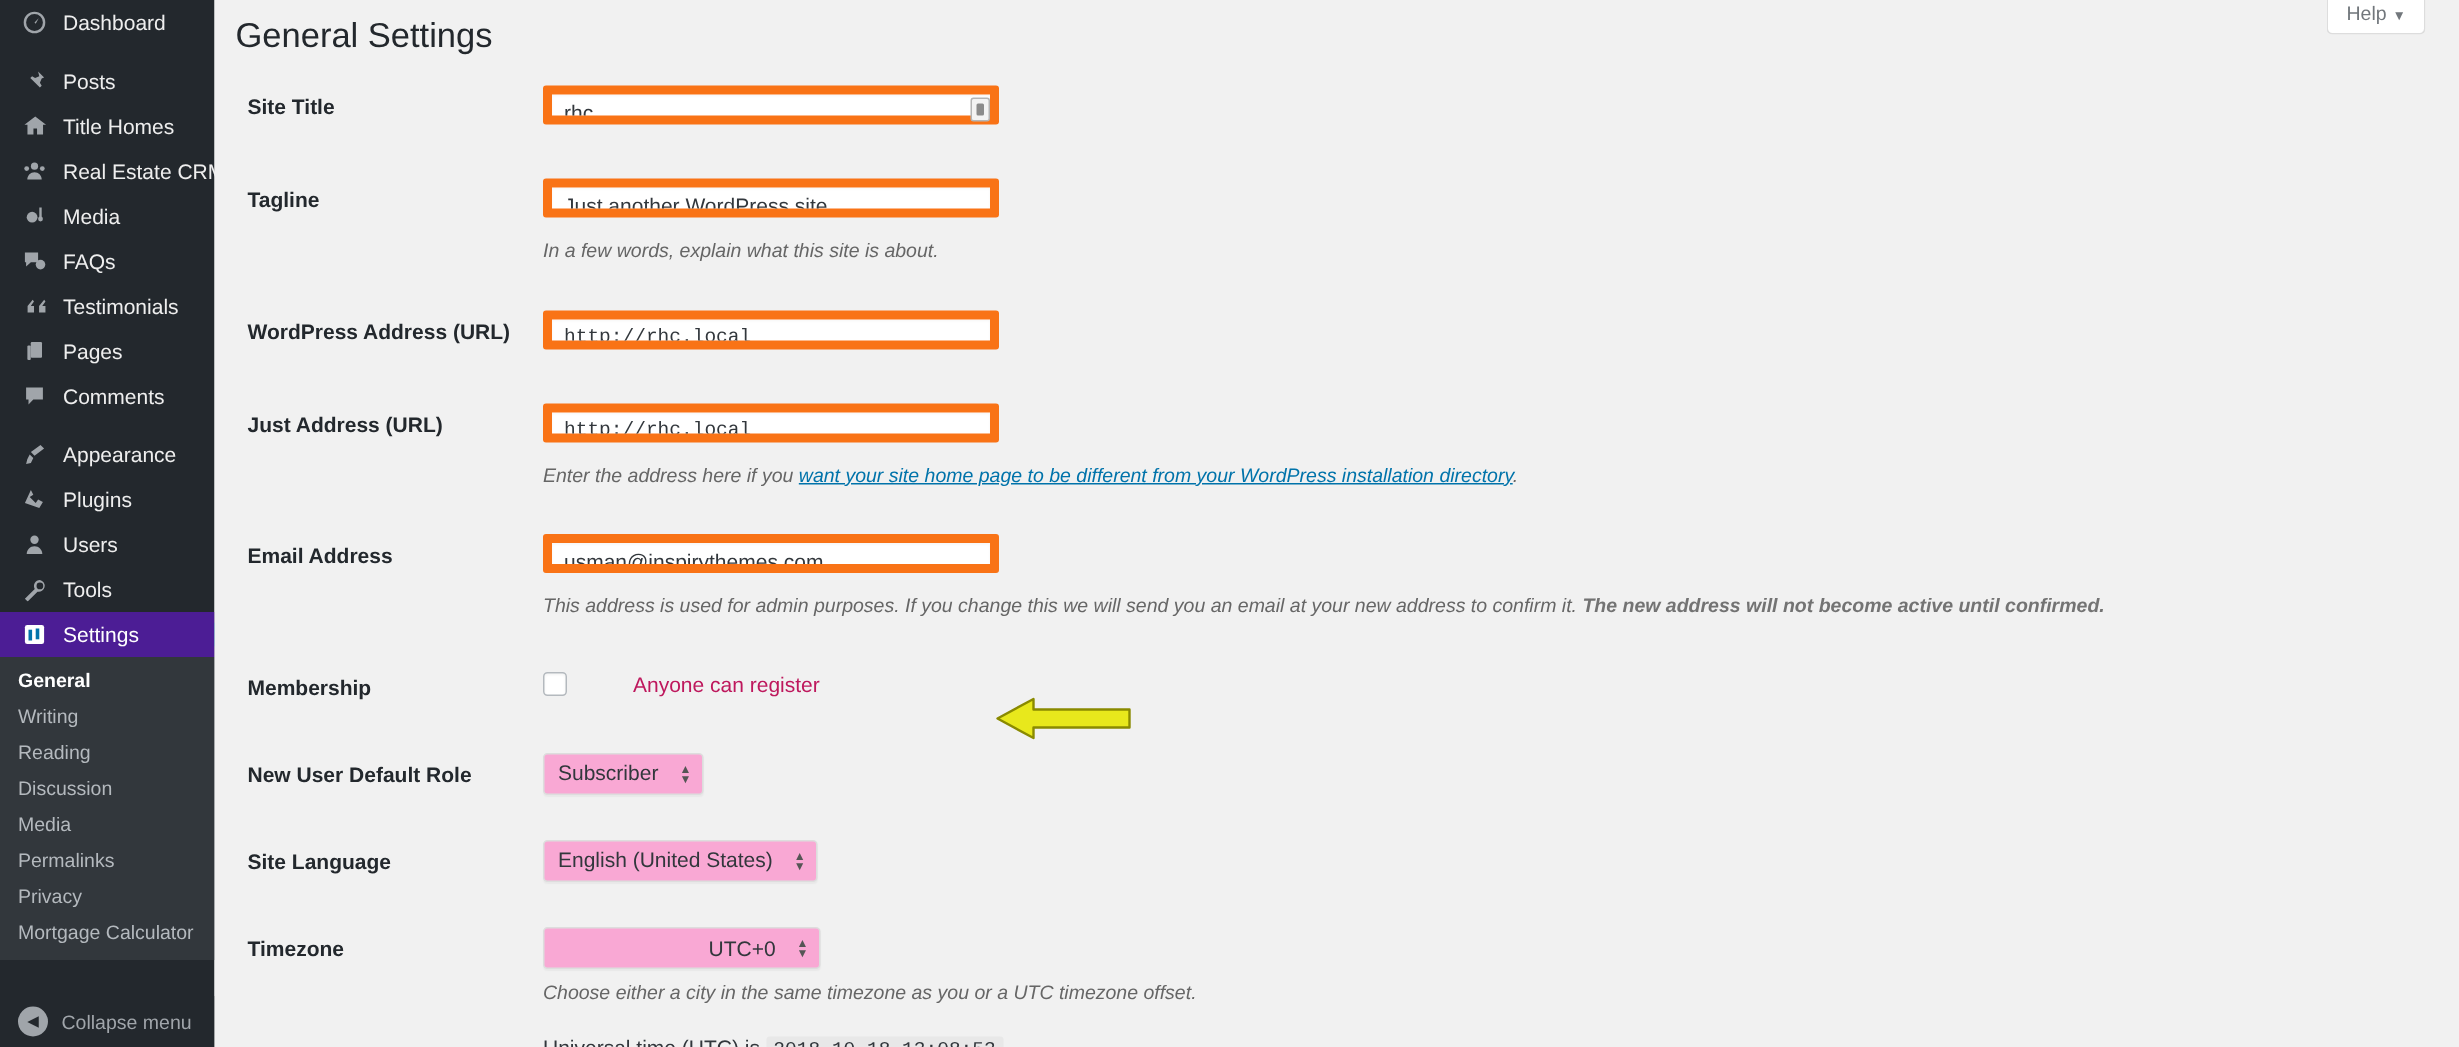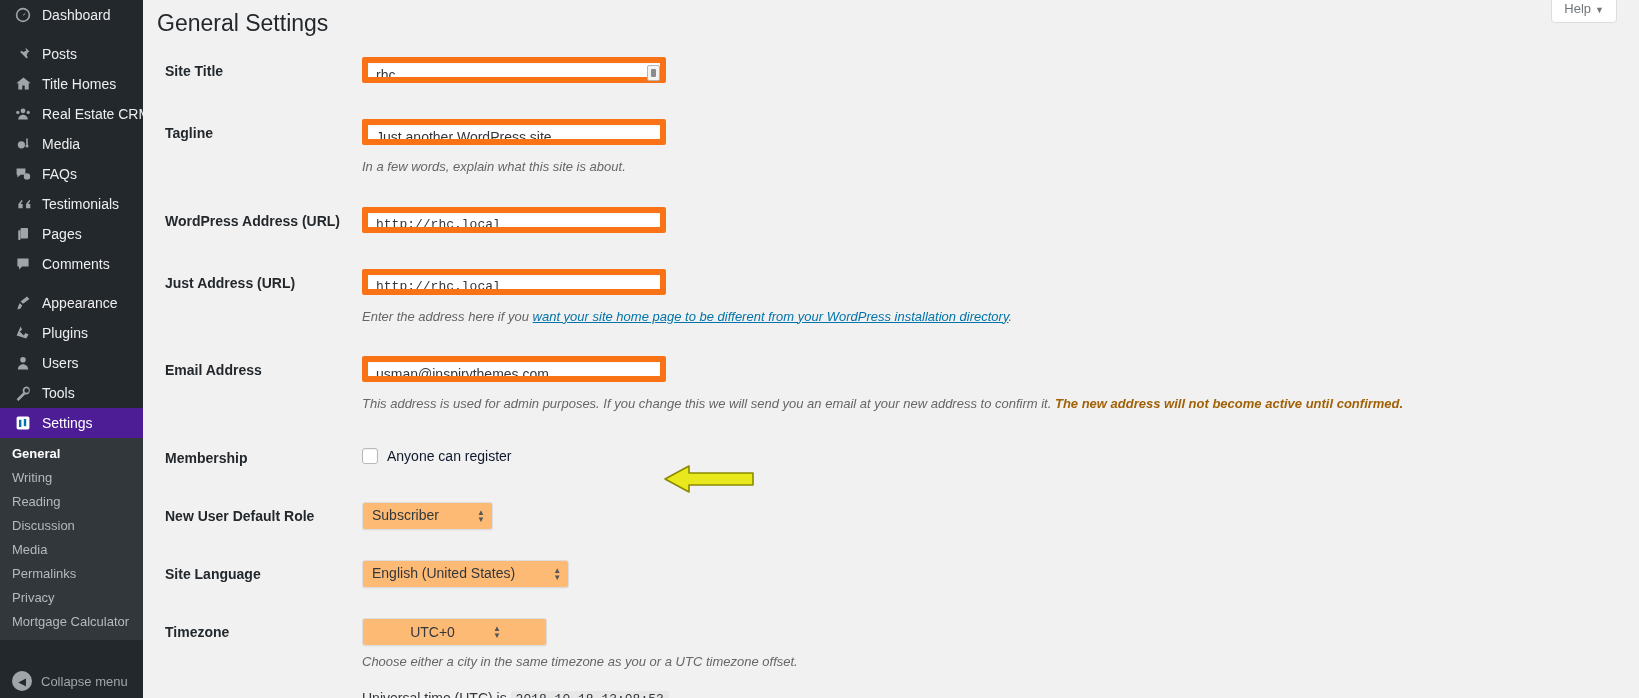--- a/index.html
+++ b/index.html
@@ -166,47 +166,46 @@
     border-radius: 1px;
   }
   .desc {
     font-style: italic;
     font-size: 13px;
     color: #666;
     margin: 6px 0 0 0;
     line-height: 1.5;
   }
   .desc a { color: #0073aa; text-decoration: underline; }
-  .desc strong { font-weight: bold; color: #a16207; }
+  .desc strong { font-weight: bold; color: #737373; }
 
   .check-row { display: flex; align-items: center; padding-top: 2px; }
   .cbox {
     width: 16px; height: 16px;
     border: 1px solid #b4b9be;
     background: #fff;
     border-radius: 3px;
     margin-right: 9px;
     flex: 0 0 16px;
     box-shadow: 0 1px 2px rgba(0,0,0,0.05) inset;
   }
-  .check-label { font-size: 14px; color: #0f172a; }
+  .check-label { font-size: 14px; color: #be185d; margin-left: 35px; }
 
   .selectbox {
     display: inline-flex;
     align-items: center;
-    justify-content: center;
+    justify-content: flex-end;
     height: 28px;
     border: 1px solid #ddd;
     border-radius: 3px;
-    background: #fdba74;
+    background: #f9a8d4;
     padding: 0 7px 0 9px;
     font-size: 14px;
     color: #32373c;
     box-shadow: 0 1px 1px rgba(0,0,0,0.04);
-    gap: 24px;
   }
   .selectbox .sel-label { margin-right: 14px; white-space: nowrap; }
   .sel-arrows {
     display: flex; flex-direction: column;
     align-items: center; justify-content: center;
     line-height: 0;
   }
   .sel-arrows span { display: block; font-size: 8px; color: #555; line-height: 7px; }
 
   .utc-row { font-size: 14px; color: #32373c; padding-top: 2px; }

